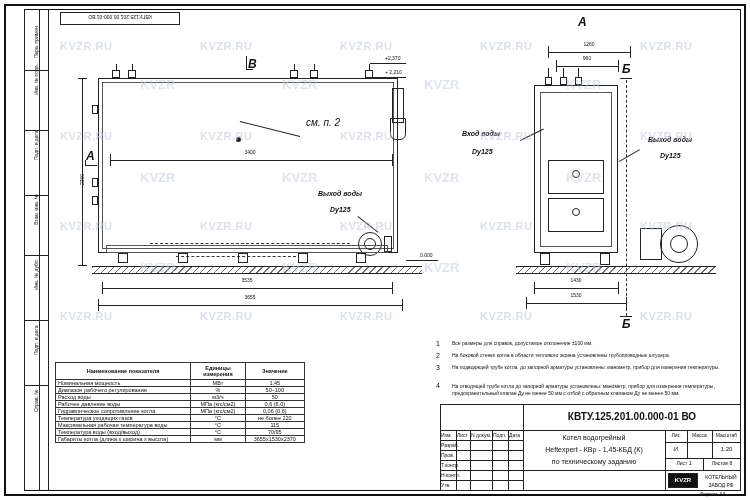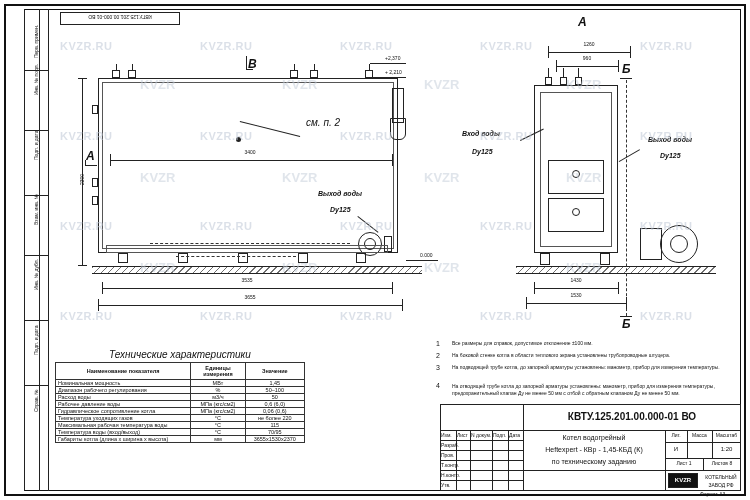--- a/index.html
+++ b/index.html
@@ -207,21 +207,20 @@
 
   <div class="t sm" style="left:436px;top:340px;">1</div>
   <div class="t tiny" style="left:452px;top:341px;">Все размеры для справок, допустимое отклонение ±100 мм.</div>
   <div class="t sm" style="left:436px;top:352px;">2</div>
   <div class="t tiny" style="left:452px;top:353px;">На боковой стенке котла в области теплового экрана установлены трубопроводные штуцера.</div>
   <div class="t sm" style="left:436px;top:364px;">3</div>
   <div class="t tiny" style="left:452px;top:365px;width:290px;">На подводящей трубе котла, до запорной арматуры установлены: манометр, прибор для измерения температуры.</div>
   <div class="t sm" style="left:436px;top:382px;">4</div>
   <div class="t tiny" style="left:452px;top:383px;width:292px;white-space:normal;line-height:1.35;">На отводящей трубе котла до запорной арматуры установлены: манометр, прибор для измерения температуры, предохранительный клапан Ду не менее 50 мм с отбой с обратным клапаном Ду не менее 50 мм.</div>
 
-  <div class="t md it ctr" style="left:60px;top:350px;width:240px;">Технические характеристики</div>
   <table style="position:absolute;left:55px;top:362px;width:250px;">
     <thead>
       <tr>
         <th style="width:142px;height:16px;">Наименование показателя</th>
         <th style="width:52px;">Единицы измерения</th>
         <th style="width:56px;">Значение</th>
       </tr>
     </thead>
     <tbody>
       <tr>

